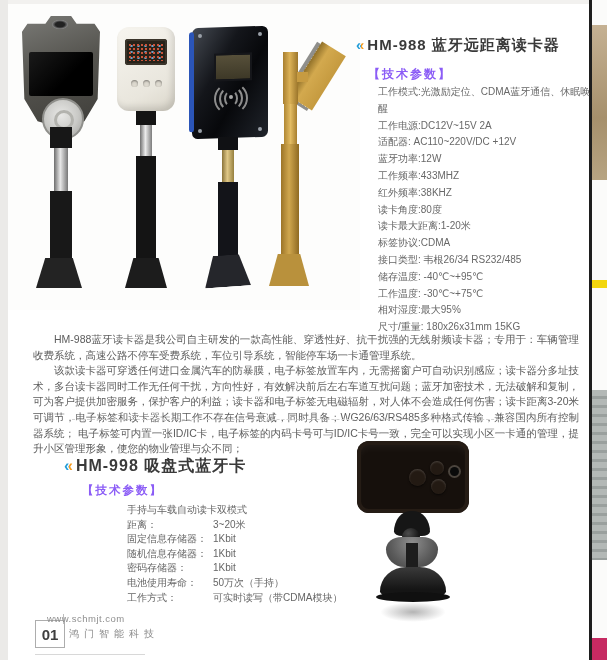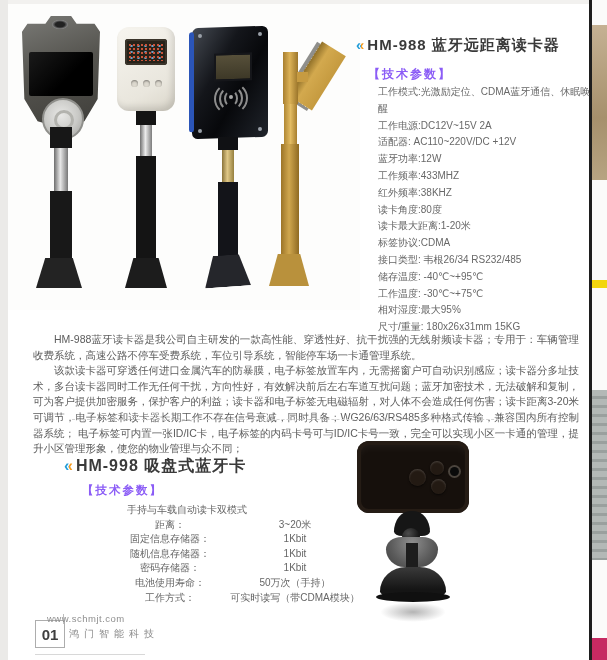--- a/index.html
+++ b/index.html
@@ -88,21 +88,21 @@
 
   
   .desc{left:33px;top:332px;width:546px;font-size:10.5px;line-height:15.6px;color:#5c5c5c;text-align:justify;}
   .desc p{margin:0;text-indent:2em;}
   .dashes{left:72px;top:419px;width:482px;height:0;border-top:1px dashed #d2d2d2;}
 
   
   .t2{left:64px;top:456px;font-size:16px;letter-spacing:1px;}
   .ph2{left:82px;top:483px;font-size:11.5px;letter-spacing:2px;}
   .spec998{left:95px;top:503px;width:250px;font-size:10px;line-height:14.6px;color:#666;margin-left:32px;}
-  .spec-row{display:flex;text-align:center;}
+  .spec-row{display:flex;}
   .spec-label{width:86px;flex:none;}
   .spec-value{flex:1;}
 
   
   .s-rect{left:357px;top:441px;width:112px;height:72px;border-radius:12px;background:#16100c;
     box-shadow:inset 0 0 0 4px #251c15,inset 0 6px 8px rgba(255,255,255,.06);}
   .s-btn{border-radius:50%;background:#231a13;box-shadow:inset 0 1px 2px rgba(255,255,255,.18),0 1px 2px rgba(0,0,0,.6);}
   .s-b1{left:409px;top:469px;width:17px;height:17px;}
   .s-b2{left:430px;top:461px;width:14px;height:14px;}
   .s-b3{left:431px;top:479px;width:15px;height:15px;}

